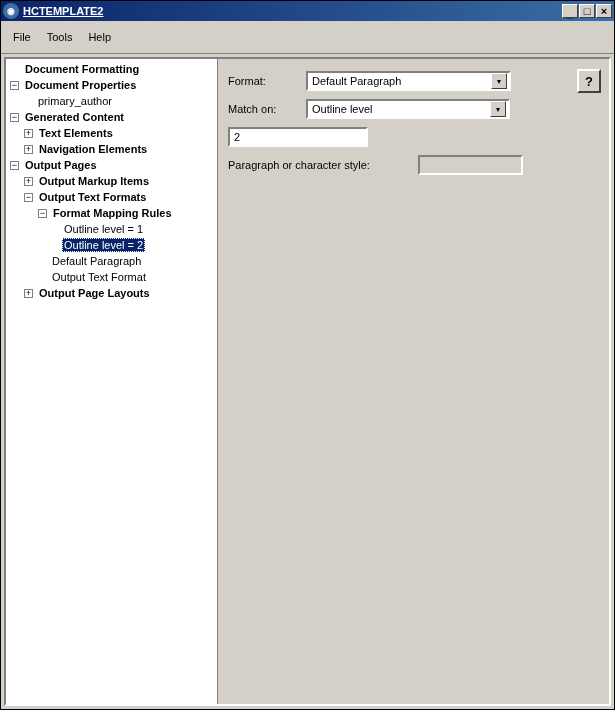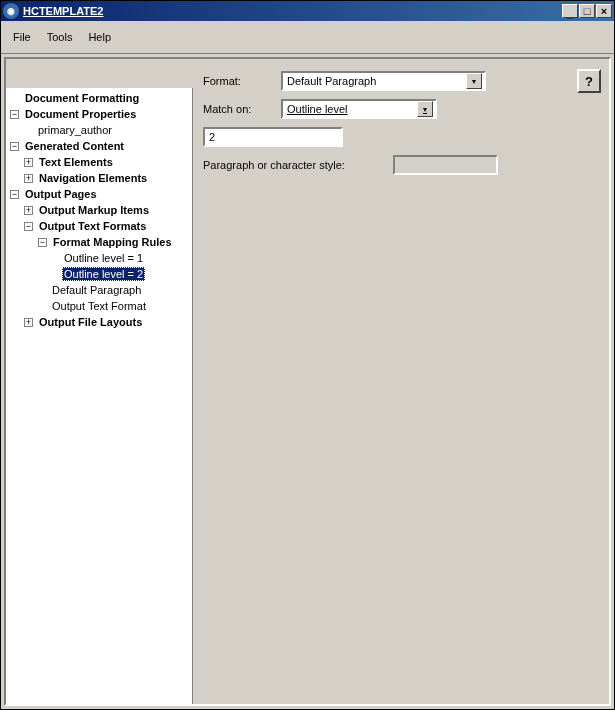--- a/index.html
+++ b/index.html
@@ -70,26 +70,25 @@
 .work {
   flex: 1;
   display: flex;
   border: 2px solid;
   border-color: #808080 #fff #fff #808080;
   background: #d4d0c8;
   margin: 3px;
   min-height: 0;
 }
 .treepanel {
-  width: 187px;
+  width: 212px;
   background: #fff;
   border-right: 1px solid #808080;
   padding: 2px 0;
   overflow: auto;
-  margin-top: 29px;
 }
 .tree-row {
   display: flex;
   align-items: center;
   height: 16px;
   white-space: nowrap;
   position: relative;
 }
 .tree-indent { display: inline-block; height: 16px; }
 .tree-btn {
@@ -137,21 +136,21 @@
   height: 20px;
   background: #fff;
   border: 2px solid;
   border-color: #808080 #fff #fff #808080;
   display: flex;
   align-items: center;
   padding: 0 2px;
   cursor: default;
 }
 .select.w1 { width: 205px; }
-.select.w2 { width: 156px; text-decoration: underline; }
+.select.w2 { width: 204px; }
 .select-text { flex: 1; padding-left: 2px; }
 .select-arrow {
   width: 16px; height: 16px;
   background: #d4d0c8;
   border: 1px solid;
   border-color: #fff #404040 #404040 #fff;
   display: flex;
   align-items: center;
   justify-content: center;
   font-size: 8px;
@@ -284,21 +283,21 @@
       </div>
 
       <div class="tree-row">
         <span class="tree-indent" style="width:44px"></span>
         <span class="tree-label">Output Text Format</span>
       </div>
 
       <div class="tree-row">
         <span class="tree-indent" style="width:18px"></span>
         <span class="tree-btn">+</span>
-        <span class="tree-label bold">Output File Layouts</span>
+        <span class="tree-label bold">Output Page Layouts</span>
       </div>
 
     </div>
 
     <div class="formpanel">
       <div class="help-btn">?</div>
 
       <div class="form-row">
         <span class="form-label">Format:</span>
         <div class="select w1">

